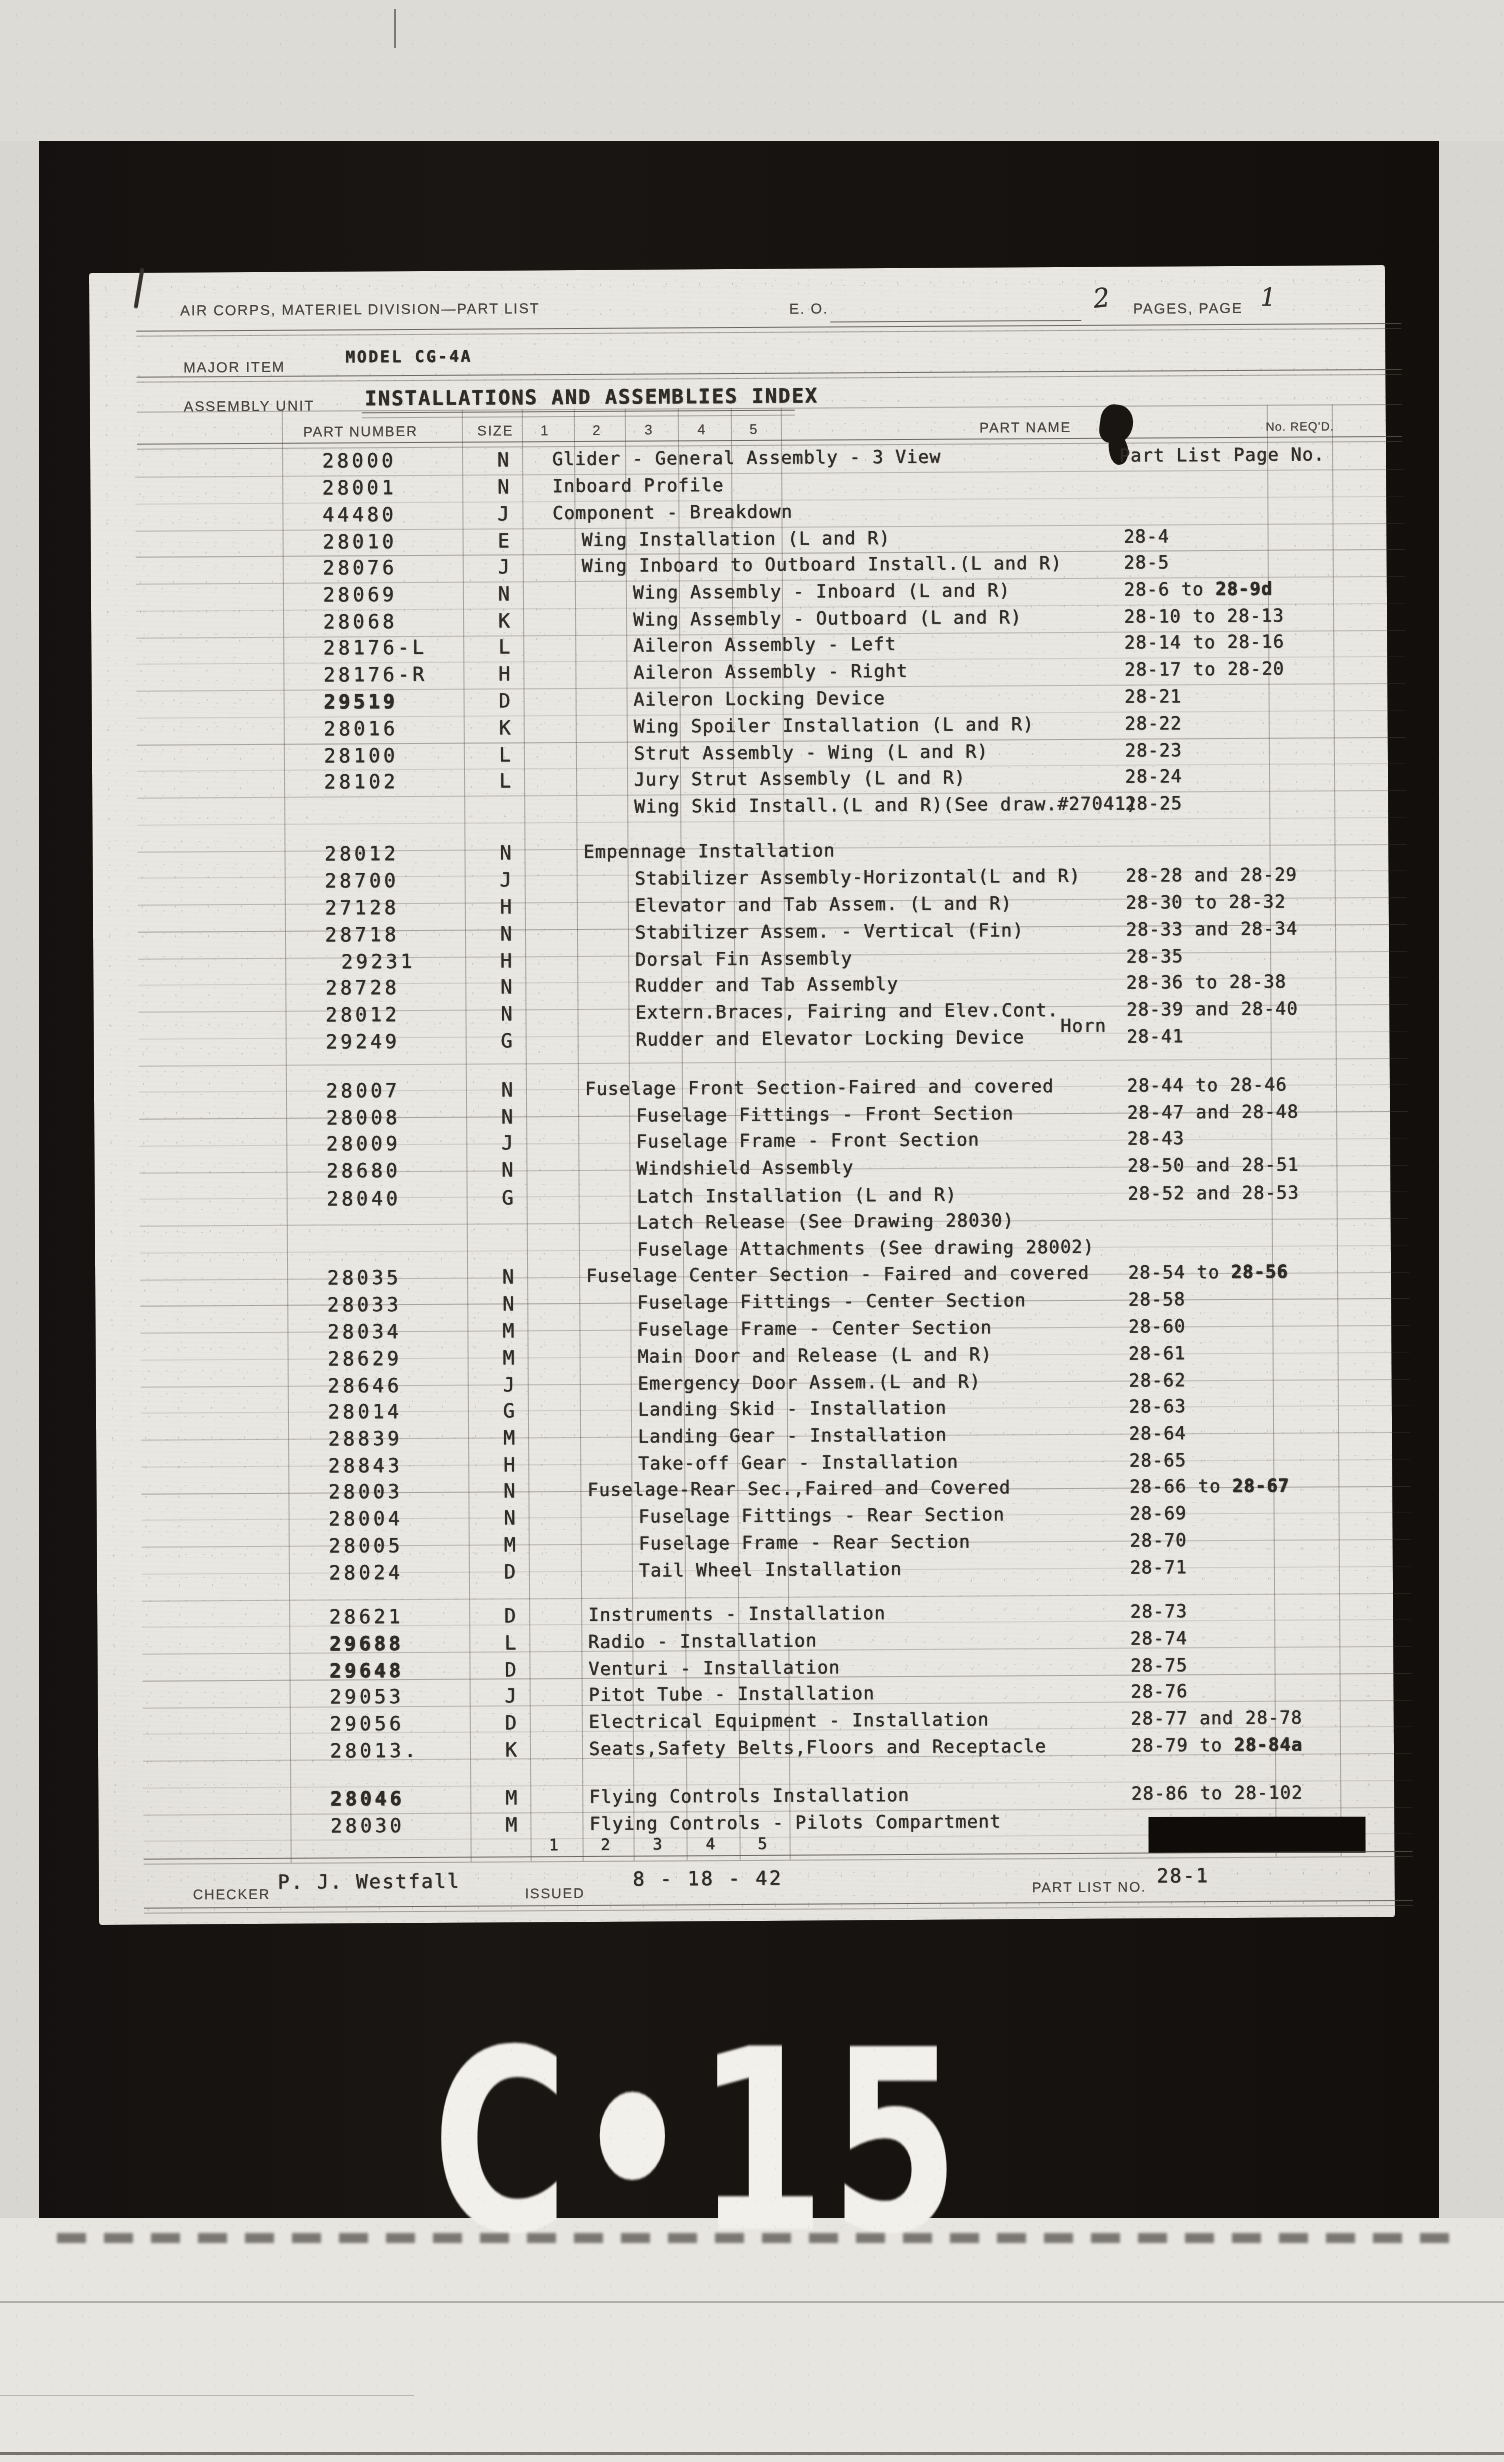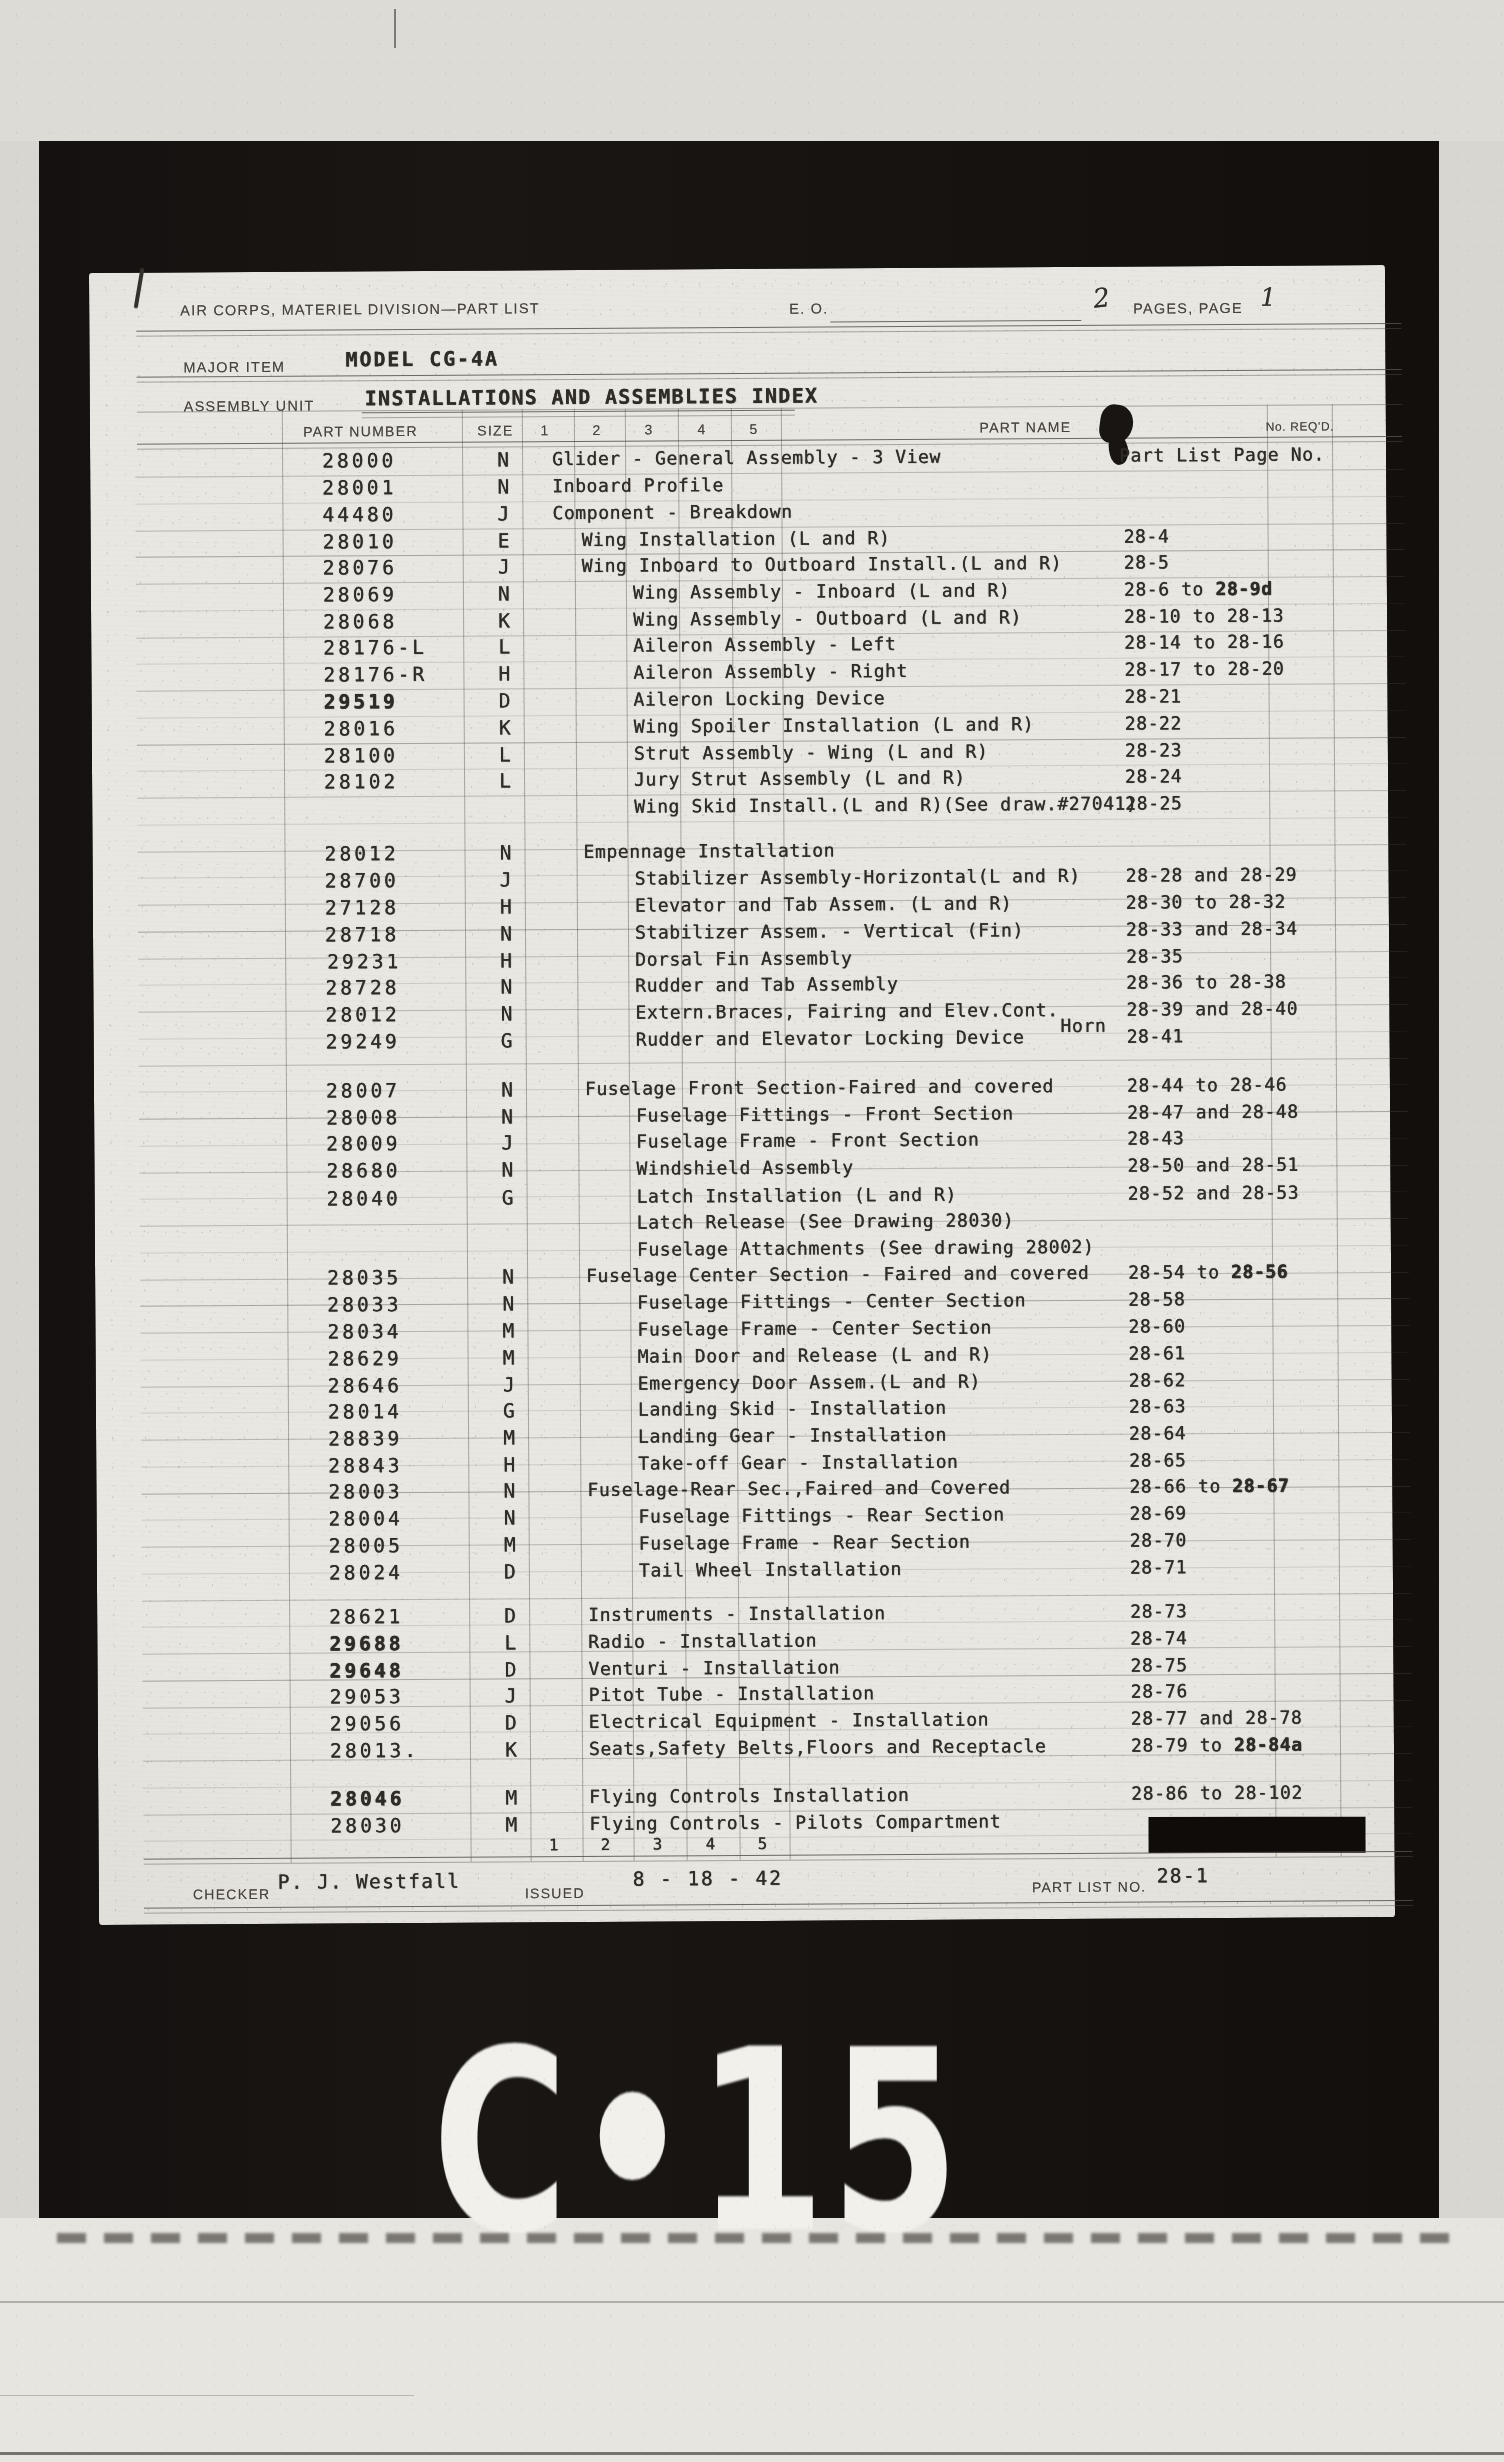--- a/index.html
+++ b/index.html
@@ -74,21 +74,21 @@
     <div class="a p" style="left:700px;top:33px;font-size:14.4px;">E. O.</div>
     <div class="a" style="left:741px;top:53px;width:251px;height:1.3px;background:#4d4943;opacity:.8;"></div>
     <div class="a hand" style="left:1004px;top:17.6px;font-size:26px;transform:rotate(-6deg);">2</div>
     <div class="a p" style="left:1044px;top:35px;font-size:14.4px;">PAGES, PAGE</div>
     <div class="a hand" style="left:1171px;top:19px;font-size:25px;">1</div>
 
     <div class="a rule" style="left:47px;top:58px;width:1265px;"></div>
     <div class="a rule lite" style="left:47px;top:63px;width:1265px;"></div>
 
     <div class="a p" style="left:94px;top:88px;font-size:14.4px;">MAJOR ITEM</div>
-    <div class="a t" style="left:256px;top:78px;font-size:20px;font-weight:600;letter-spacing:1.9px;">MODEL CG-4A</div>
+    <div class="a t" style="left:256px;top:78px;font-size:16px;font-weight:600;letter-spacing:1.9px;">MODEL CG-4A</div>
     <div class="a rule" style="left:47px;top:104px;width:1265px;"></div>
     <div class="a rule lite" style="left:47px;top:109px;width:1265px;"></div>
 
     <div class="a p" style="left:94px;top:127px;font-size:14.4px;">ASSEMBLY UNIT</div>
     <div class="a t" style="left:275px;top:117px;font-size:20px;font-weight:600;letter-spacing:1.3px;">INSTALLATIONS AND ASSEMBLIES INDEX</div>
     <div class="a rule" style="left:272px;top:141px;width:433px;"></div>
     <div class="a rule lite" style="left:272px;top:146px;width:433px;"></div>
 
     <div class="a rule lite" style="left:47px;top:139px;width:1265px;"></div>
     <div id="vlines">
@@ -296,21 +296,21 @@
 
   </div>
         <div class="row">
     <span class="a t row-num" style="left: 232px; top: 654px;">28718</span>
     <span class="a t row-size" style="left: 394px; top: 654px; width: 38px; text-align: center;">N</span>
     <span class="a t row-name" style="left: 542px; top: 654px;">Stabilizer Assem. - Vertical (Fin)</span>
     <span class="a t row-ref" style="left: 1033px; top: 654px;">28-33 and 28-34</span>
 
   </div>
         <div class="row">
-    <span class="a t row-num" style="left: 234px; top: 681px; text-align: center;">29231</span>
+    <span class="a t row-num" style="left: 248px; top: 681px; text-align: center;">29231</span>
     <span class="a t row-size" style="left: 394px; top: 681px; width: 38px; text-align: center;">H</span>
     <span class="a t row-name" style="left: 542px; top: 681px;">Dorsal Fin Assembly</span>
     <span class="a t row-ref" style="left: 1033px; top: 681px;">28-35</span>
 
   </div>
         <div class="row">
     <span class="a t row-num" style="left: 232px; top: 707px;">28728</span>
     <span class="a t row-size" style="left: 394px; top: 707px; width: 38px; text-align: center;">N</span>
     <span class="a t row-name" style="left: 542px; top: 707px;">Rudder and Tab Assembly</span>
     <span class="a t row-ref" style="left: 1033px; top: 707px;">28-36 to 28-38</span>

